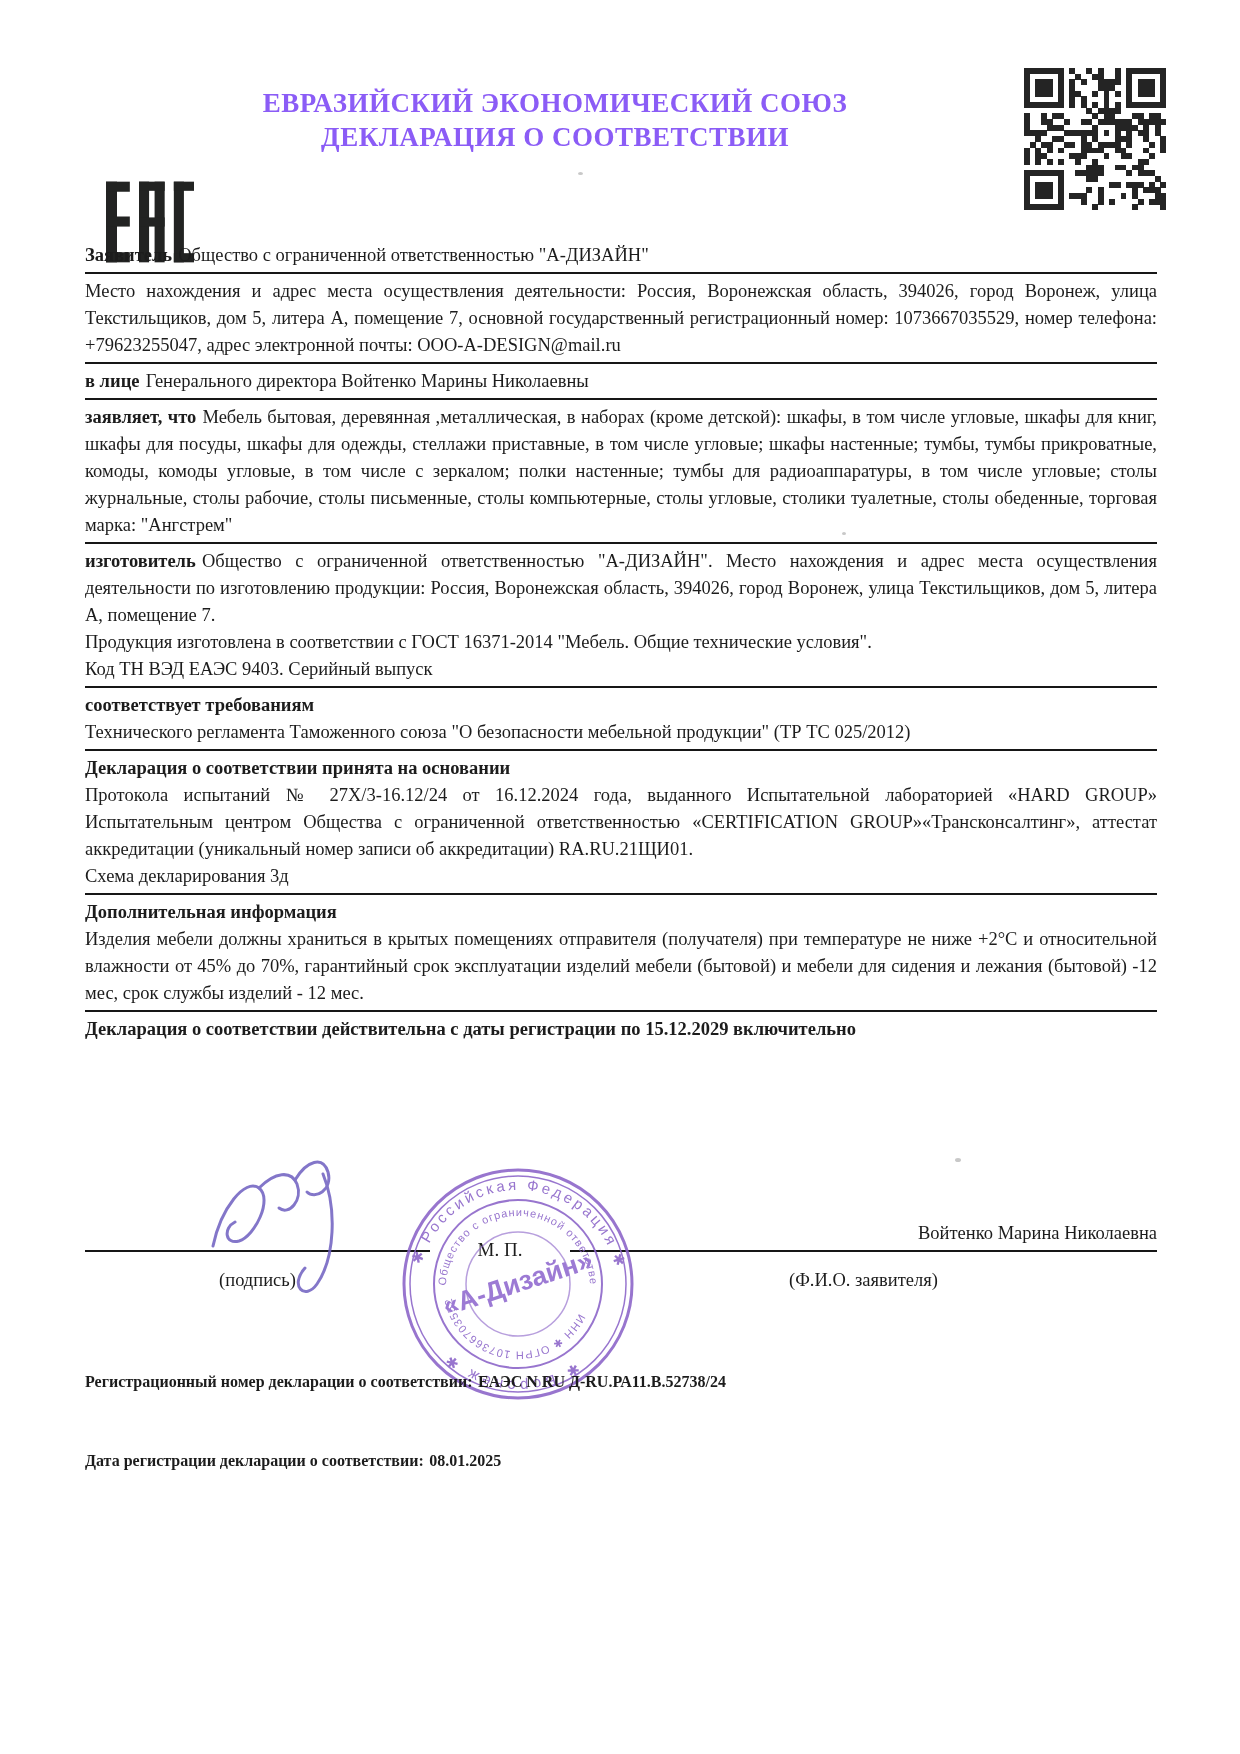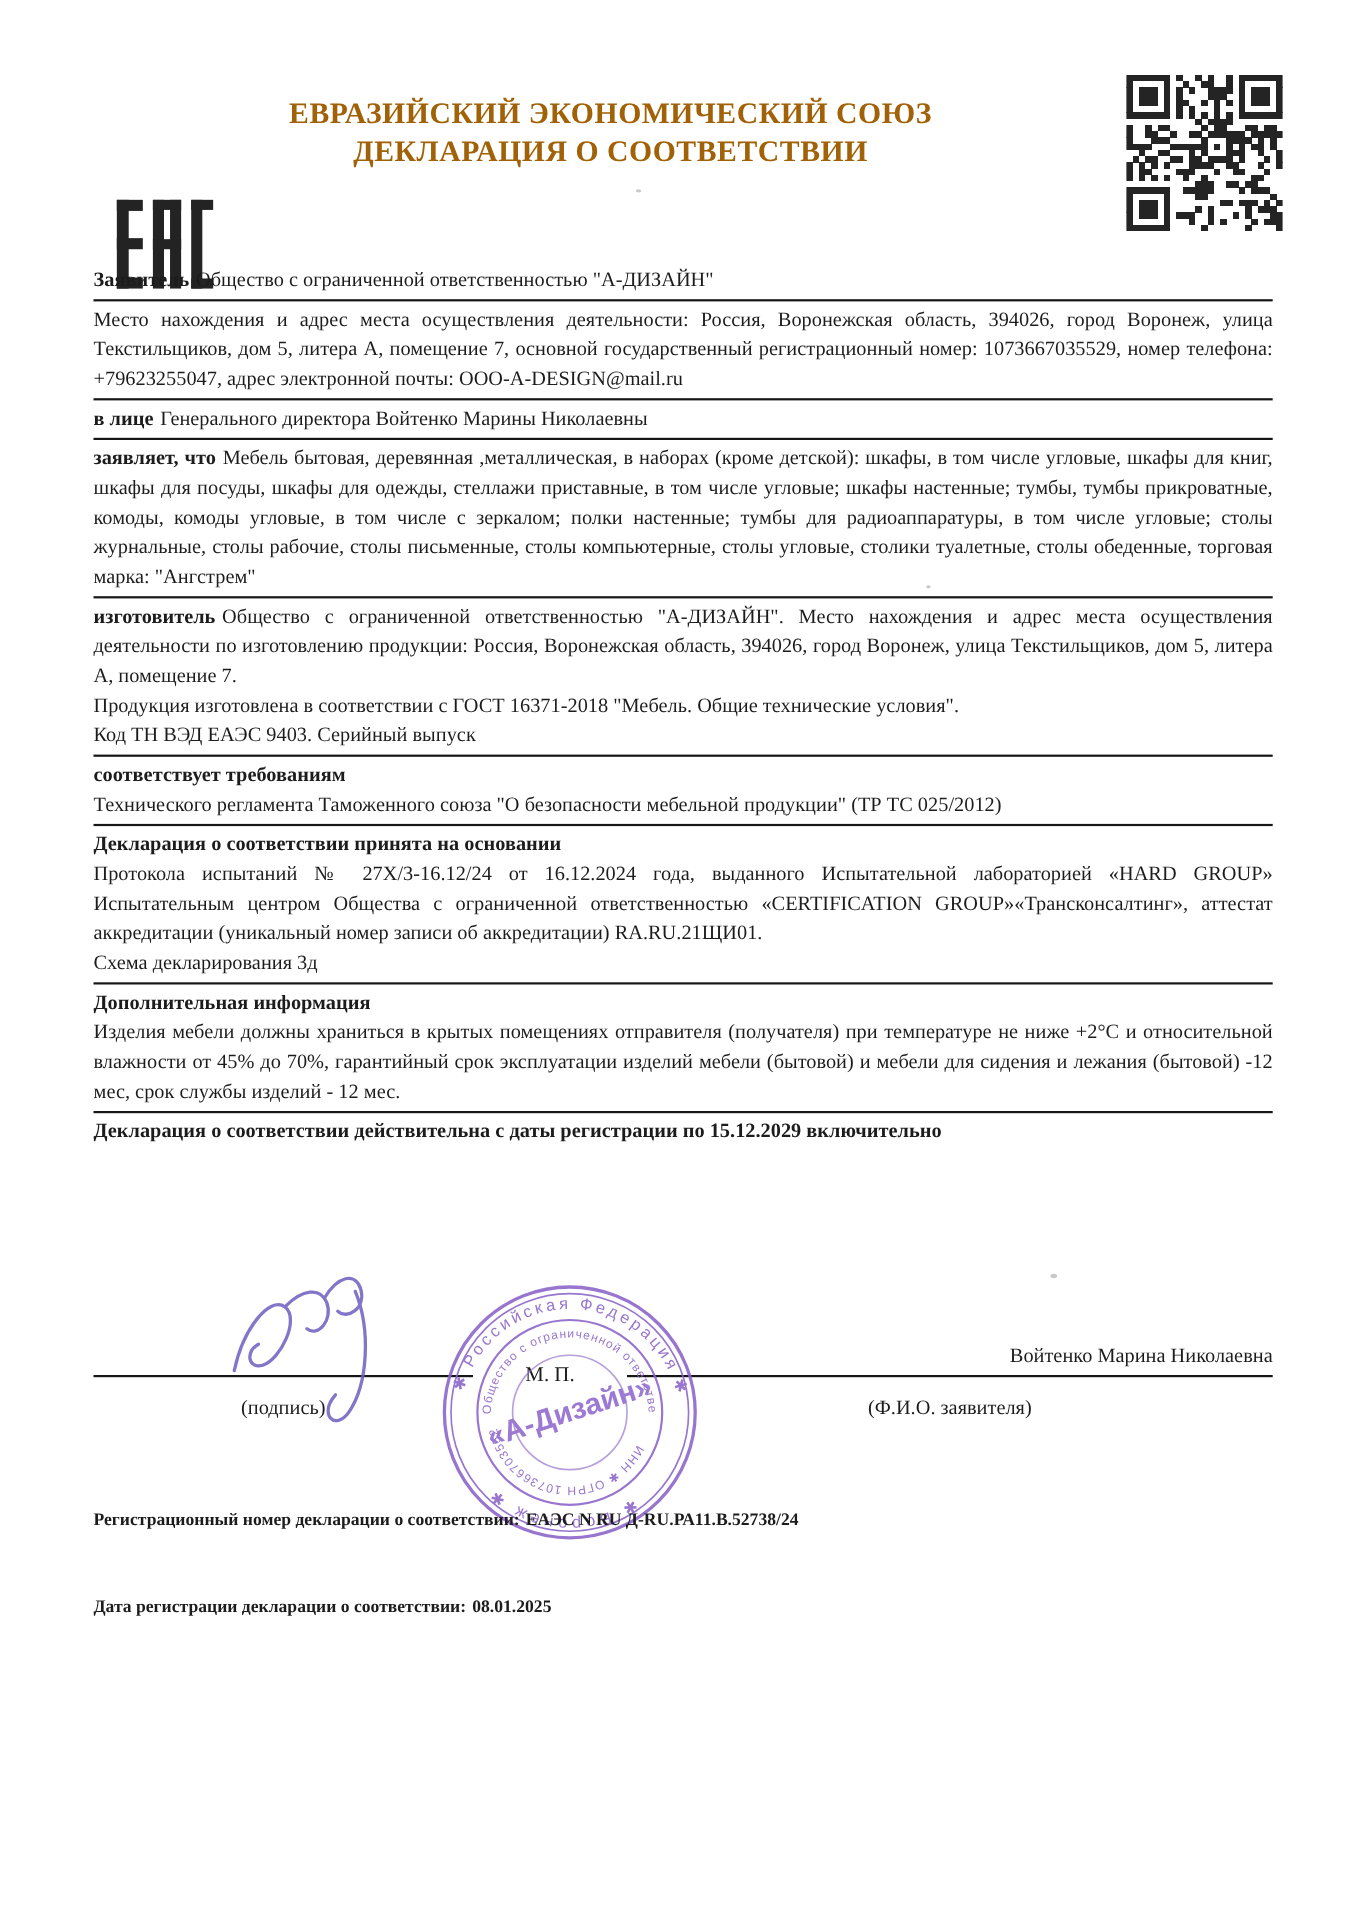--- a/index.html
+++ b/index.html
@@ -4,21 +4,21 @@
 <style>
   html,body{margin:0;padding:0;background:#e8e8e8;}
   .page{
     position:relative;width:1240px;height:1754px;margin:0 auto;
     background:#ffffff;color:#1c1c1c;
     font-family:"Liberation Serif","DejaVu Serif",serif;
     overflow:hidden;
   }
   
   .title-wrap{position:absolute;left:150px;top:86px;width:810px;text-align:center;}
-  .title-line{font-weight:bold;font-size:27px;line-height:34px;letter-spacing:.5px;color:#a16207;}
+  .title-line{font-weight:bold;font-size:27px;line-height:34px;letter-spacing:.5px;color:#8b5cf6;}
   .eac{position:absolute;left:106px;top:180px;}
   .qr{position:absolute;left:1024px;top:68px;}
   
   .content{position:absolute;left:85px;top:242px;width:1072px;font-size:18.5px;line-height:27px;}
   .content p{margin:0;}
   .just{text-align:justify;}
   .lbl{font-weight:bold;margin-right:.33em;}
   .bold-line{font-weight:bold;}
   .divider{border-top:2px solid #161616;margin:3px 0 4px 0;height:0;}
   
@@ -378,21 +378,21 @@
     <p class="just">Место нахождения и адрес места осуществления деятельности: Россия, Воронежская область, 394026, город Воронеж, улица Текстильщиков, дом 5, литера А, помещение 7, основной государственный регистрационный номер: 1073667035529, номер телефона: +79623255047, адрес электронной почты: OOO-A-DESIGN@mail.ru</p>
     <div class="divider"></div>
 
     <p><span class="lbl">в лице</span><span>Генерального директора Войтенко Марины Николаевны</span></p>
     <div class="divider"></div>
 
     <p class="just"><span class="lbl">заявляет, что</span><span>Мебель бытовая, деревянная ,металлическая, в наборах (кроме детской): шкафы, в том числе угловые, шкафы для книг, шкафы для посуды, шкафы для одежды, стеллажи приставные, в том числе угловые; шкафы настенные; тумбы, тумбы прикроватные, комоды, комоды угловые, в том числе с зеркалом; полки настенные; тумбы для радиоаппаратуры, в том числе угловые; столы журнальные, столы рабочие, столы письменные, столы компьютерные, столы угловые, столики туалетные, столы обеденные, торговая марка: "Ангстрем"</span></p>
     <div class="divider"></div>
 
     <p class="just"><span class="lbl">изготовитель</span><span>Общество с ограниченной ответственностью "А-ДИЗАЙН". Место нахождения и адрес места осуществления деятельности по изготовлению продукции: Россия, Воронежская область, 394026, город Воронеж, улица Текстильщиков, дом 5, литера А, помещение 7.</span></p>
-    <p>Продукция изготовлена в соответствии с ГОСТ 16371-2018 "Мебель. Общие технические условия".</p>
+    <p>Продукция изготовлена в соответствии с ГОСТ 16371-2014 "Мебель. Общие технические условия".</p>
     <p>Код ТН ВЭД ЕАЭС 9403. Серийный выпуск</p>
     <div class="divider"></div>
 
     <p class="bold-line">соответствует требованиям</p>
     <p class="just">Технического регламента Таможенного союза "О безопасности мебельной продукции" (ТР ТС 025/2012)</p>
     <div class="divider"></div>
 
     <p class="bold-line">Декларация о соответствии принята на основании</p>
     <p class="just">Протокола испытаний № 27Х/3-16.12/24 от 16.12.2024 года, выданного Испытательной лабораторией «HARD GROUP» Испытательным центром Общества с ограниченной ответственностью «CERTIFICATION GROUP»«Трансконсалтинг», аттестат аккредитации (уникальный номер записи об аккредитации) RA.RU.21ЩИ01.</p>
     <p>Схема декларирования 3д</p>

